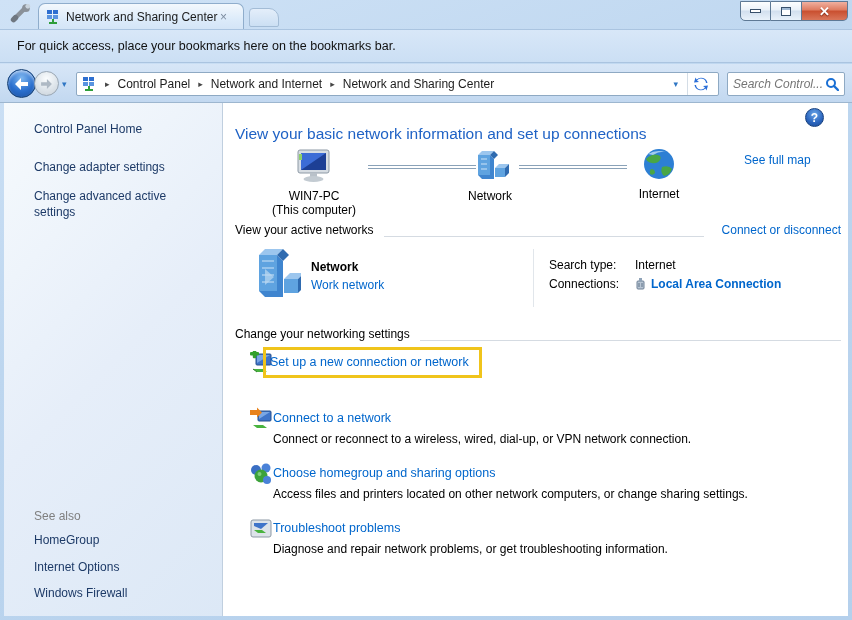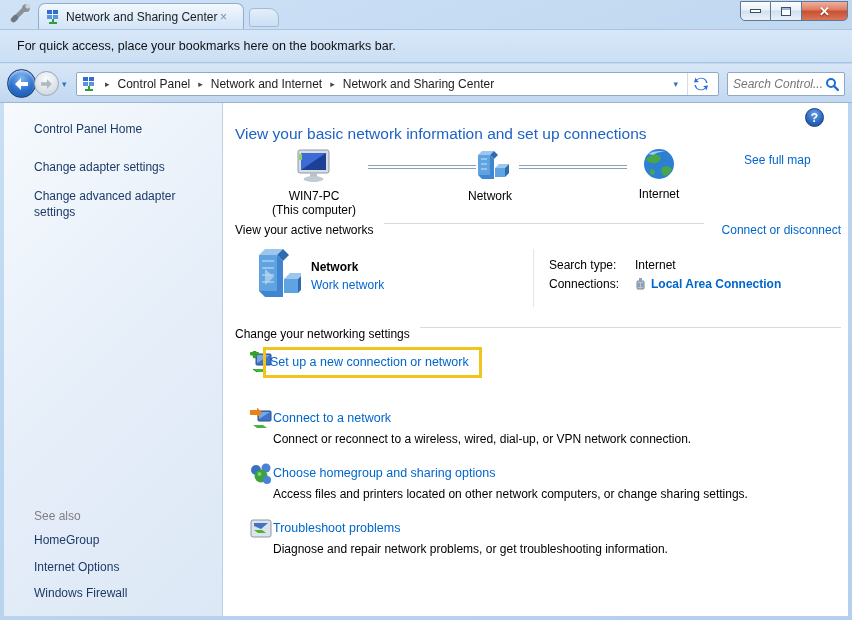--- a/index.html
+++ b/index.html
@@ -73,21 +73,21 @@
     background:radial-gradient(circle at 50% 30%,#6aa6e8,#2a64bd 60%,#1b4b96); border:1px solid #16407f;
     color:#fff; font-weight:bold; font-size:12px; display:flex; align-items:center; justify-content:center; }
   .page-title { position:absolute; left:12px; top:22px; font-size:15.5px; color:#1f62c5; }
 
   .map-node { position:absolute; text-align:center; }
   .map-label { margin-top:3px; }
   .connector { position:absolute; height:4px; border-top:1px solid #8aa2b8; border-bottom:1px solid #8aa2b8; }
   .link { color:#0066cc; cursor:pointer; }
   .see-map { position:absolute; left:521px; top:50px; }
 
-  .sec-head { position:absolute; left:12px; right:7px; display:flex; align-items:flex-start; }
+  .sec-head { position:absolute; left:12px; right:7px; display:flex; align-items:flex-end; }
   .sec-rule { flex:1; height:1px; background:#d5dbe2; margin-left:10px; }
   .sec-link { margin-left:18px; white-space:nowrap; }
 
   .anet-icon { position:absolute; left:26px; top:144px; }
   .anet-name { position:absolute; left:88px; top:157px; font-weight:bold; }
   .anet-type { position:absolute; left:88px; top:175px; }
   .anet-div { position:absolute; left:310px; top:146px; height:58px; width:1px; background:#e1e6eb; }
   .anet-row { position:absolute; left:326px; display:flex; align-items:center; }
   .anet-lbl { width:86px; }
   .bold-link { color:#0066cc; font-weight:bold; cursor:pointer; }
@@ -187,21 +187,21 @@
       <svg width="14" height="14" viewBox="0 0 14 14">
         <circle cx="6" cy="6" r="4" fill="none" stroke="#1a6fd4" stroke-width="2"></circle>
         <path d="M9 9 L13 13" stroke="#1a6fd4" stroke-width="2.4" stroke-linecap="round"></path>
       </svg>
     </div>
   </div>
 
   <div class="sidebar">
     <div class="sb-link sb-home">Control Panel Home</div>
     <div class="sb-link">Change adapter settings</div>
-    <div class="sb-link">Change advanced adapter settings</div>
+    <div class="sb-link">Change advanced active settings</div>
     <div class="sb-bottom">
       <div class="sb-gray">See also</div>
       <div class="sb-link" style="margin-bottom:11px;">HomeGroup</div>
       <div class="sb-link" style="margin-bottom:11px;">Internet Options</div>
       <div class="sb-link">Windows Firewall</div>
     </div>
   </div>
 
   <div class="content">
     <div class="help-btn">

